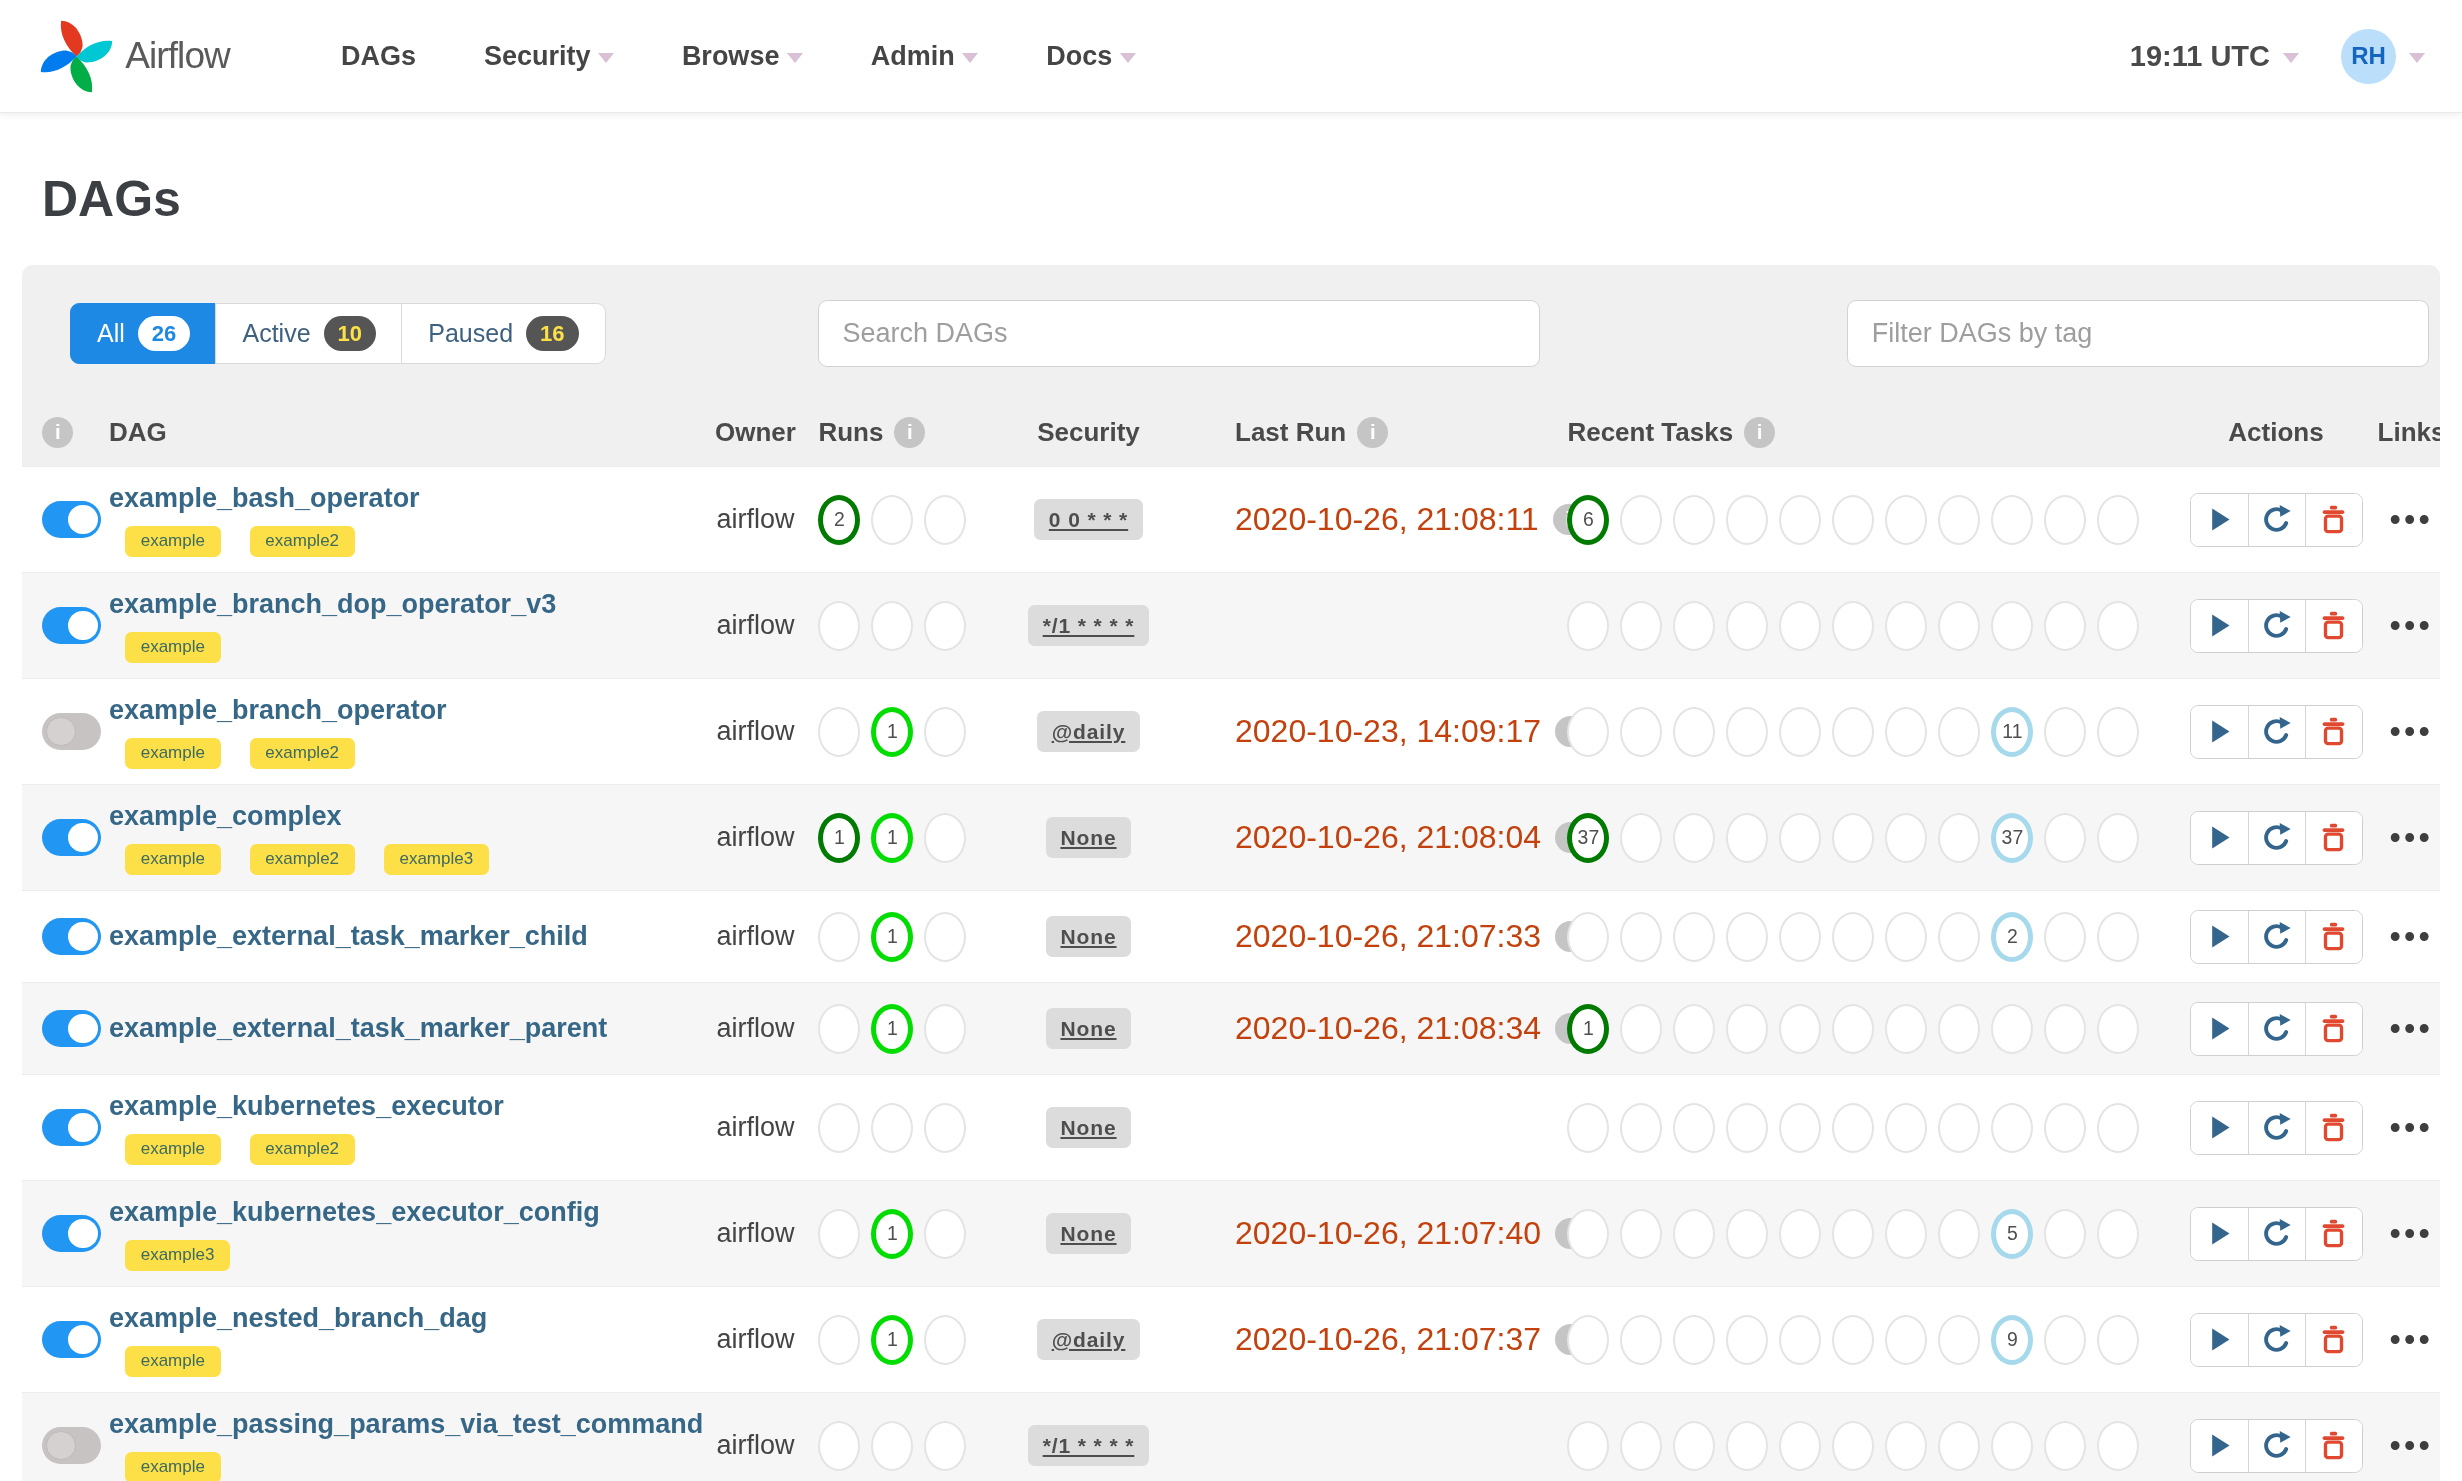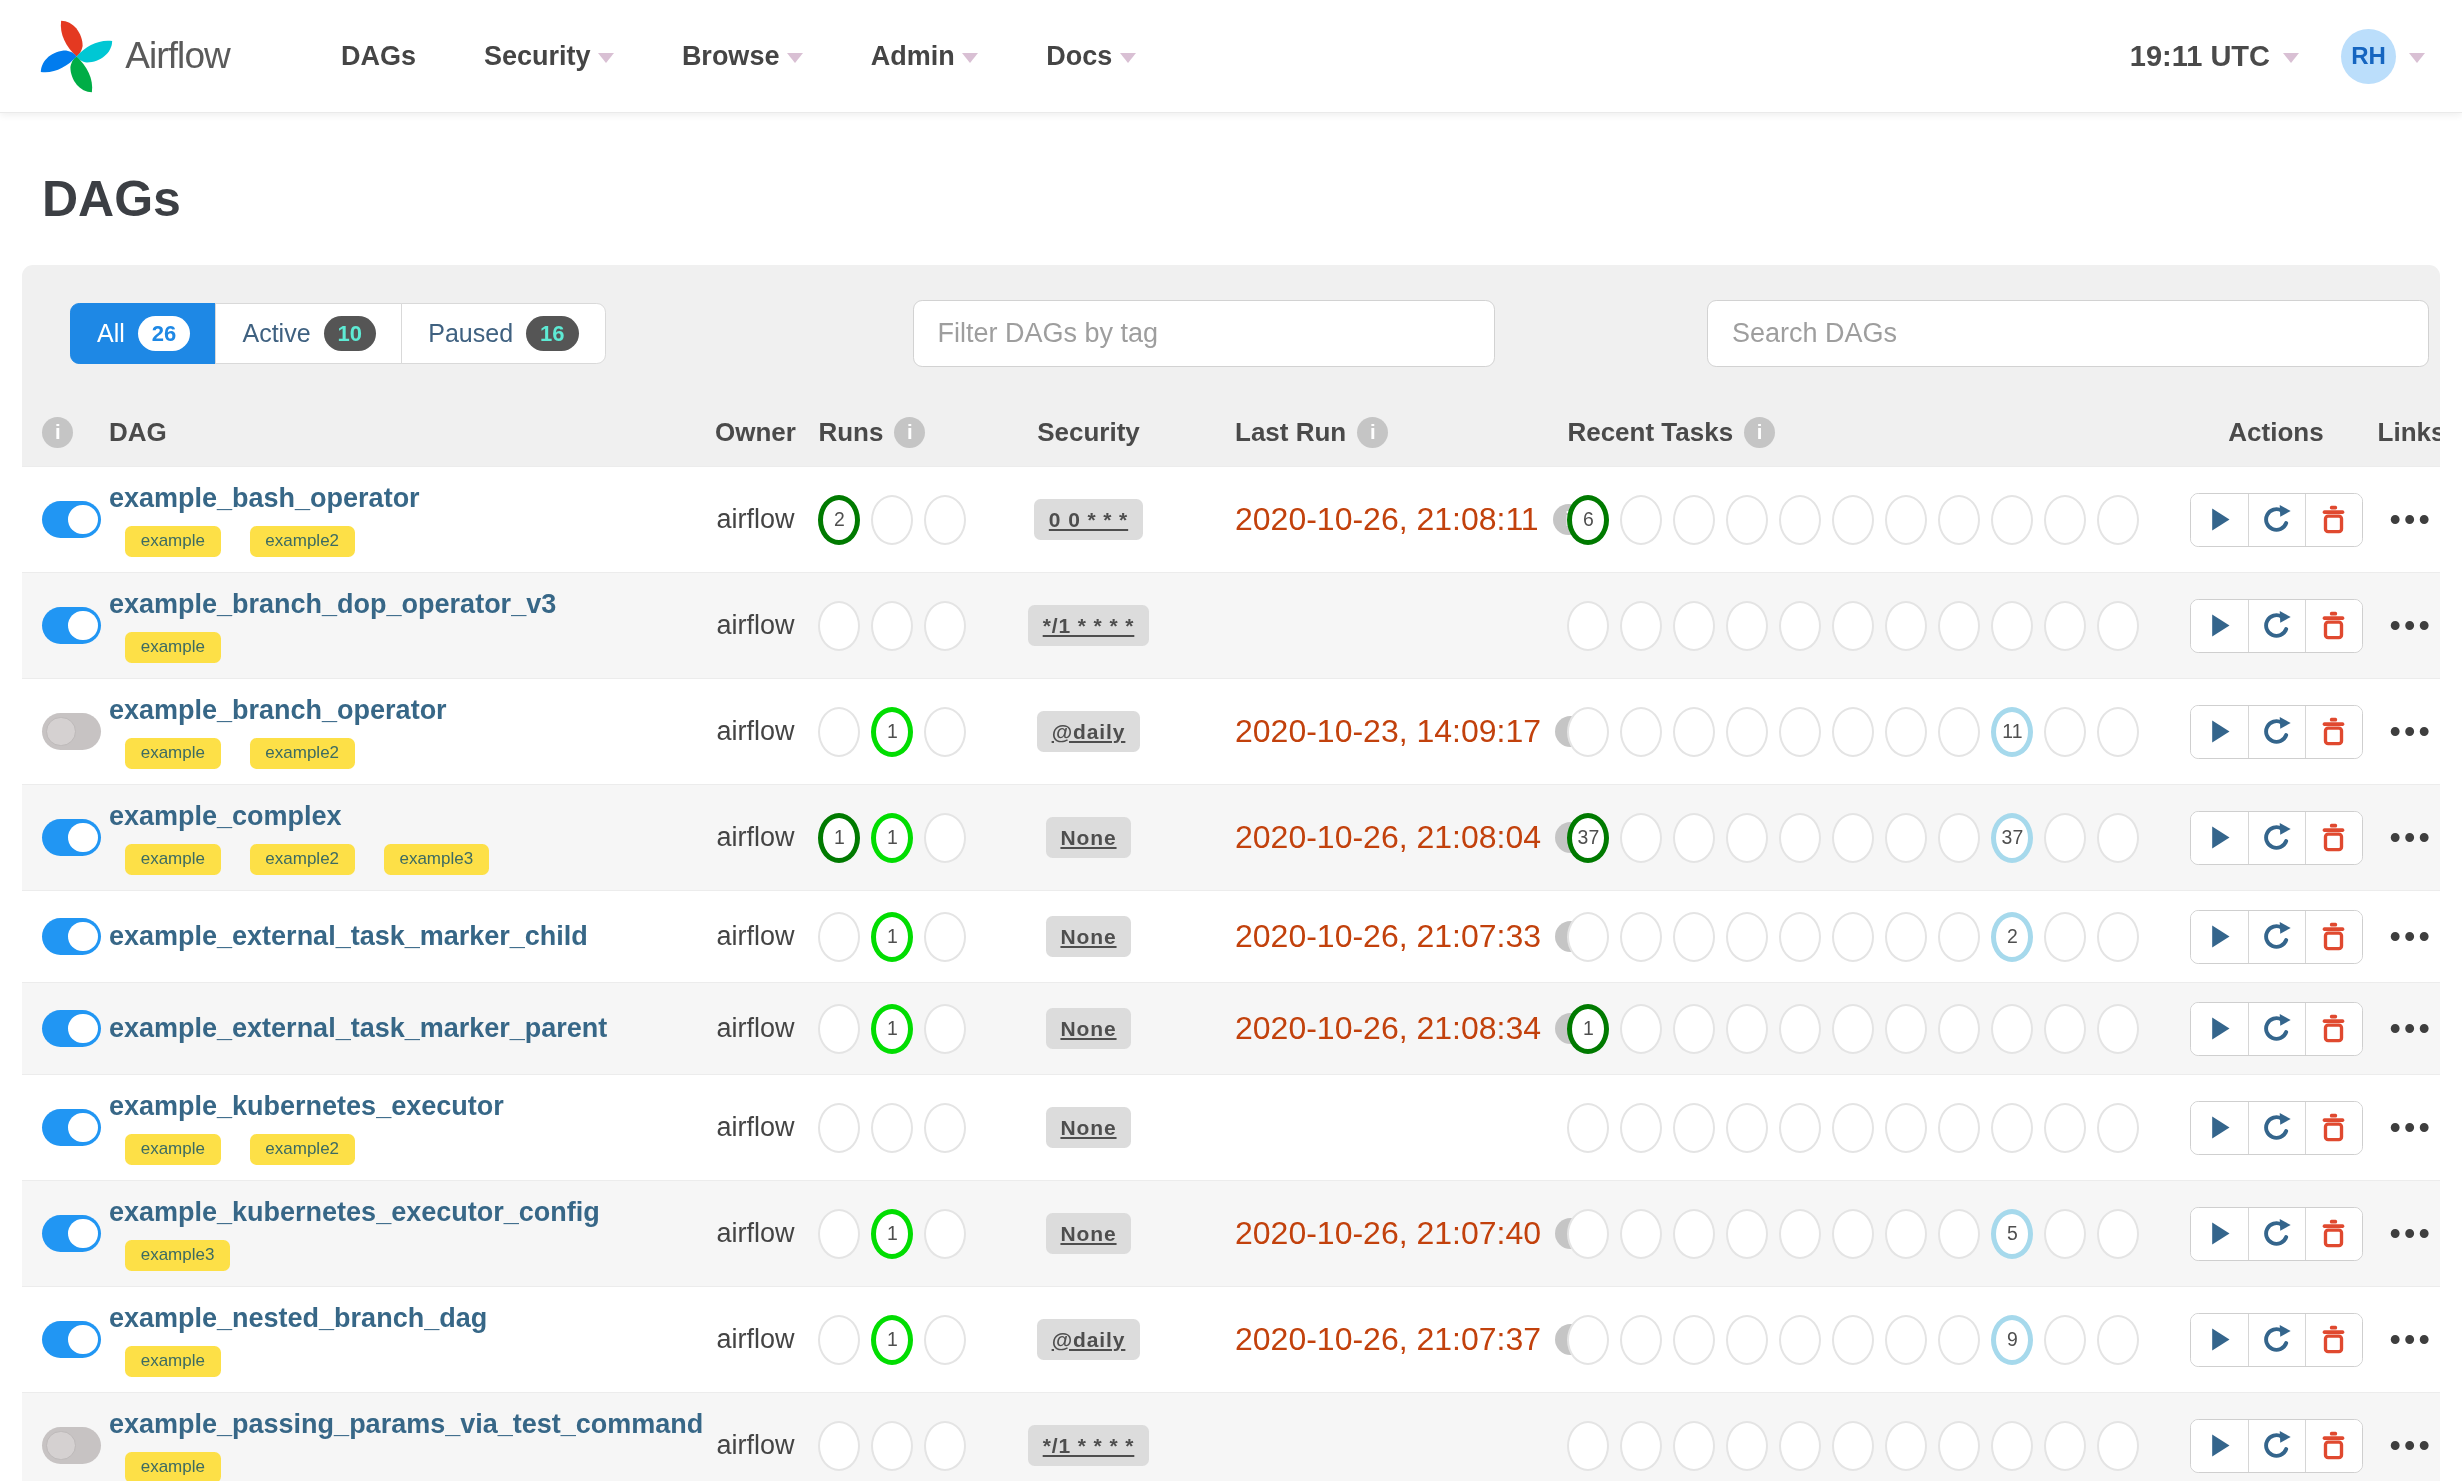--- a/index.html
+++ b/index.html
@@ -31,21 +31,21 @@
   .panel { margin:0 22px; background:#f0f0f0; border-radius:11px 11px 0 0; height:1237px; overflow:hidden; }
 
   .filter-row { display:flex; align-items:center; padding:35px 11px 0 33px; height:102px; }
   .tab-group { display:flex; height:61px; border-radius:13px;padding-left:15px; }
   .tab { display:flex; align-items:center; gap:13px; padding:0 26px; background:#fff;
     border:1.8px solid #d9d9d9; font-size:25px; color:#3f6180; cursor:pointer; margin-left:-1.8px; }
   .tab:first-child { margin-left:0; border-radius:9.2px 0 0 9.2px; }
   .tab:last-child { border-radius:0 9.2px 9.2px 0; }
   .tab.active { background:#1e88e5; border-color:#1e88e5; color:#fff; }
   .count-badge { border-radius:923px; padding:4.6px 14px; font-size:22px; font-weight:700;
-    background:#555; color:#5eead4; }
+    background:#555; color:#fde047; }
   .tab.active .count-badge { background:#fff; color:#1e88e5; }
   .filter-input { height:67px; border:1.8px solid #d2d2d2; border-radius:9.2px; background:#fff;
     font-size:27px; color:#444; padding:0 24px; outline:none;
     font-family:"Liberation Sans","DejaVu Sans",sans-serif; }
   .filter-input::placeholder { color:#9e9e9e; }
   #tagFilter { width:606px; margin-left:307px; }
   #dagSearch { width:752px; margin-left:212px; }
 
   
   .grid { display:grid; grid-template-columns:87px 591px 111px 185px 185px 379px 610px 212px 59px; }
@@ -160,22 +160,22 @@
       </button>
       <button class="tab">
         <span>Active</span>
         <span class="count-badge">10</span>
       </button>
       <button class="tab">
         <span>Paused</span>
         <span class="count-badge">16</span>
       </button>
     </div>
+    <input id="dagSearch" class="filter-input" placeholder="Search DAGs" style="">
     <input id="tagFilter" class="filter-input" placeholder="Filter DAGs by tag" style="">
-    <input id="dagSearch" class="filter-input" placeholder="Search DAGs" style="">
   </div>
 
   <div class="grid thead">
     <div class="th th-first">
         <span class="info-icon">i</span>
       </div>
     <div class="th">
         <span>DAG</span>
       </div>
     <div class="th c-center">

